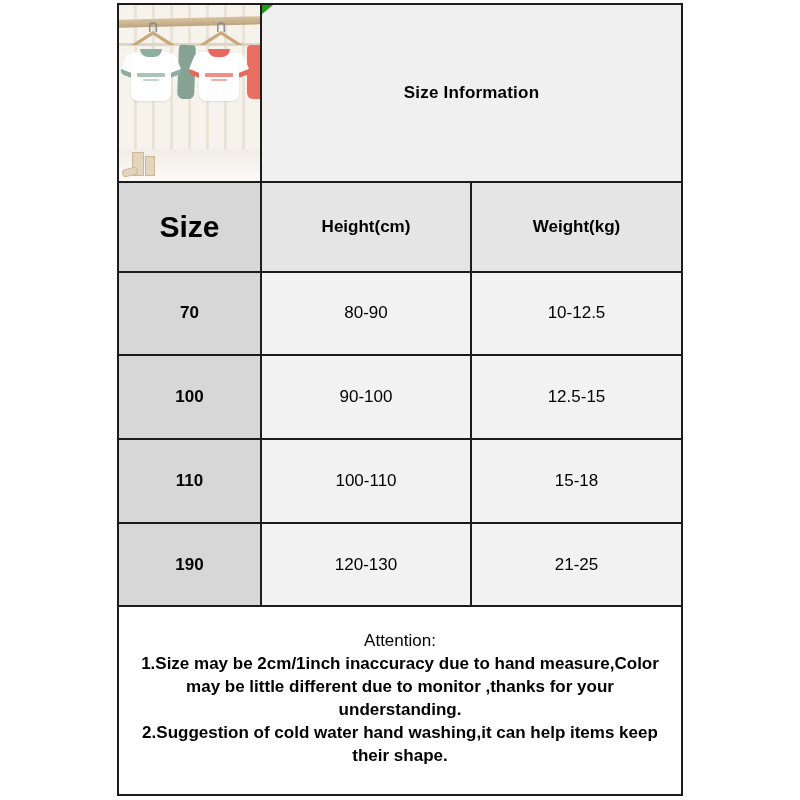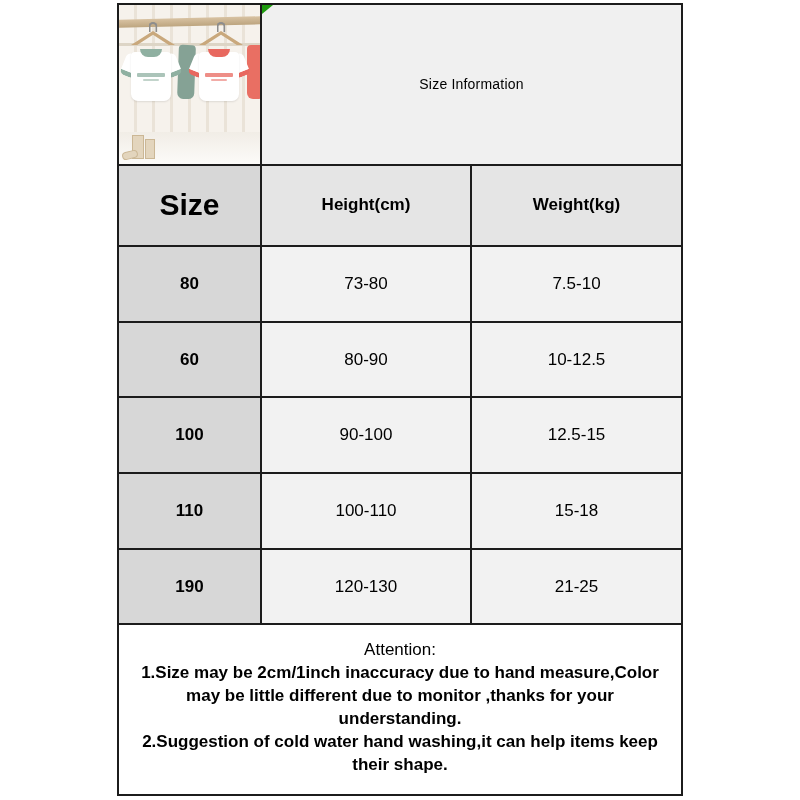--- a/index.html
+++ b/index.html
@@ -15,21 +15,21 @@
   col.c2 { width:210px; }
   col.c3 { width:211px; }
 
   tr.row-top { height:140px; }
   tr.row-head { height:71px;margin-left:8px; }
   tr.row-data { height:66px; }
   tr.row-note { height:118px; }
 
   td.photo-cell { padding:0; background:#f6f2ec; }
   td.title-cell { position:relative; background:#f0f0f0; }
-  .title-text { font-size:14px; font-weight:normal; letter-spacing:0.2px; }
+  .title-text { font-size:17px; font-weight:bold; letter-spacing:0.2px; }
   .corner-flag { position:absolute; left:0px; top:0px; width:11px; height:9px;
                  clip-path:polygon(0 0,100% 0,0 100%); }
 
   th.size-head { background:#d7d7d7; font-size:30px; font-weight:bold; }
   th.col-head  { background:#e5e5e5; font-size:17px; font-weight:bold; }
   td.size-col  { background:#d7d7d7; font-size:17px; font-weight:bold; }
   td.val-cell  { background:#f2f2f2; font-size:17px; font-weight:normal; }
 
   td.attention-cell { background:#ffffff; text-align:left; vertical-align:top; padding:3px 7px 6px 7px; }
   .attention-heading { font-size:17px; line-height:1.35; }
@@ -140,26 +140,21 @@
         </td>
       </tr>
 
       <tr class="row-head">
         <th class="size-head">Size</th>
         <th class="col-head">Height(cm)</th>
         <th class="col-head">Weight(kg)</th>
       </tr>
 
       <tr class="row-data">
-        <td class="size-col">80</td>
-        <td class="val-cell">73-80</td>
-        <td class="val-cell">7.5-10</td>
-      </tr>
-      <tr class="row-data">
-        <td class="size-col">60</td>
+        <td class="size-col">70</td>
         <td class="val-cell">80-90</td>
         <td class="val-cell">10-12.5</td>
       </tr>
       <tr class="row-data">
         <td class="size-col">100</td>
         <td class="val-cell">90-100</td>
         <td class="val-cell">12.5-15</td>
       </tr>
       <tr class="row-data">
         <td class="size-col">110</td>

